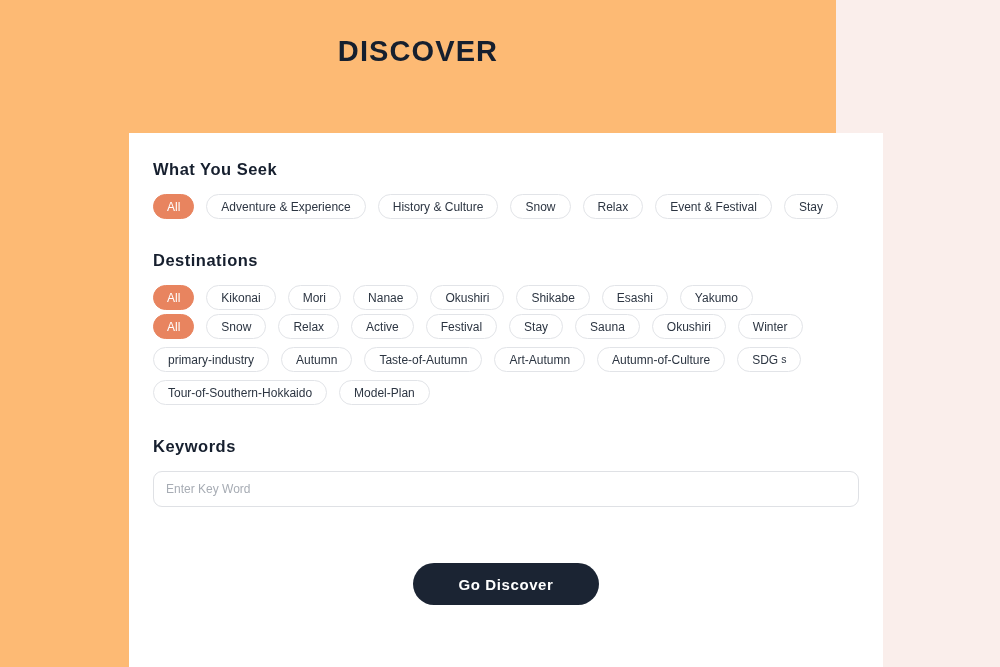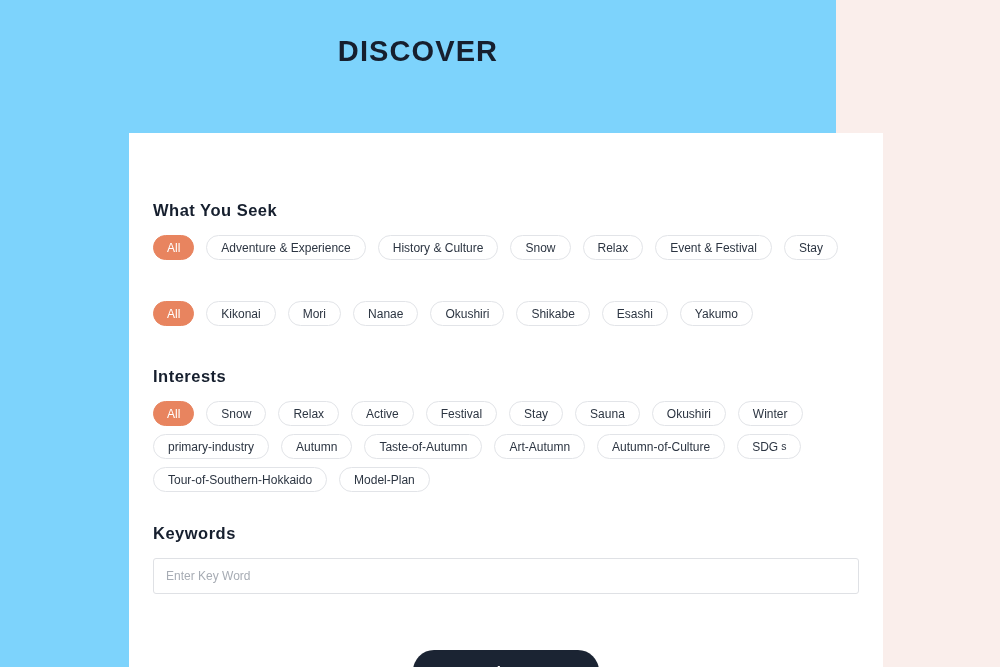--- a/index.html
+++ b/index.html
@@ -14,21 +14,21 @@
   body {
     background: #faeeeb;
     font-family: "Liberation Sans", "DejaVu Sans", sans-serif;
     -webkit-font-smoothing: antialiased;
   }
 
   .page {
     position: relative;
     width: 836px;
     height: 667px;
-    background: #7dd3fc;
+    background: #fdba74;
   }
 
   
   .hero-title {
     padding-top: 33px;
     text-align: center;
     color: #161f2e;
     font-size: 29px;
     font-weight: 700;
     letter-spacing: 1.1px;
@@ -41,21 +41,21 @@
   .card {
     position: absolute;
     left: 129px;
     top: 133px;
     width: 754px;
     bottom: 0;
     background: #ffffff;
     padding: 27px 24px 0 24px;
   }
 
-  .section { margin-bottom: 4px; margin-top: 41px; }
+  .section { margin-bottom: 4px; }
 
   .section-title {
     color: #161f2e;
     font-size: 16.5px;
     font-weight: 700;
     letter-spacing: 0.5px;
     margin-bottom: 15px;
   }
 
   .section + .section .section-title { margin-top: 32px; }
@@ -100,21 +100,21 @@
 
   
   .keywords-block { margin-top: 32px; }
 
   .keyword-input {
     display: block;
     width: 100%;
     height: 36px;
     padding: 12px 12px;
     border: 1px solid #dfe1e5;
-    border-radius: 3px;
+    border-radius: 9px;
     background: #ffffff;
     color: #2c3542;
     font-size: 12px;
     font-family: "Liberation Sans", "DejaVu Sans", sans-serif;
     outline: none;
   }
   .keyword-input::placeholder { color: #a7acb4; }
 
   
   .submit-wrap {
@@ -169,20 +169,21 @@
           <button class="chip">
             <span>Event &amp; Festival</span>
           </button>
           <button class="chip">
             <span>Stay</span>
           </button>
         </div>
     </div>
 
     <div class="section">
+      <div class="section-title">Destinations</div>
       <div class="chip-row">
           <button class="chip is-selected">
             <span>All</span>
           </button>
           <button class="chip">
             <span>Kikonai</span>
           </button>
           <button class="chip">
             <span>Mori</span>
           </button>
@@ -198,21 +199,20 @@
           <button class="chip">
             <span>Esashi</span>
           </button>
           <button class="chip">
             <span>Yakumo</span>
           </button>
         </div>
     </div>
 
     <div class="section">
-      <div class="section-title">Interests</div>
       <div class="chip-row">
           <button class="chip is-selected">
             <span>All</span>
           </button>
           <button class="chip">
             <span>Snow</span>
           </button>
           <button class="chip">
             <span>Relax</span>
           </button>

